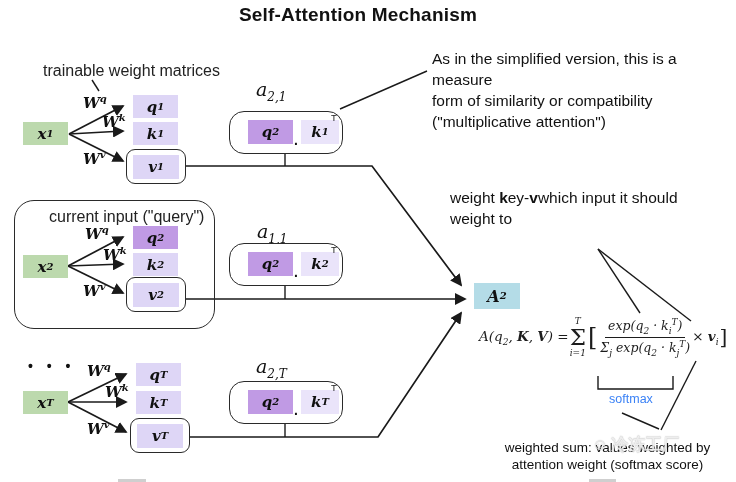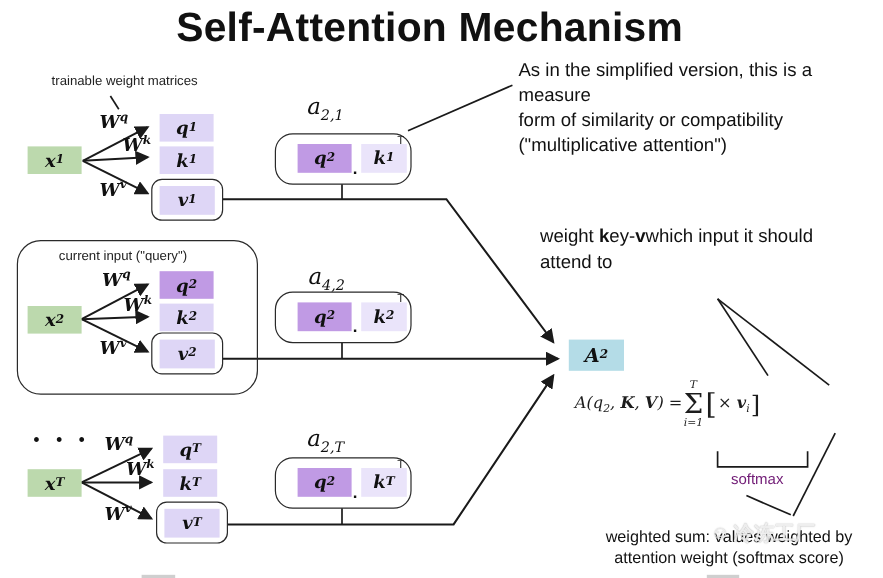--- a/index.html
+++ b/index.html
@@ -2,22 +2,22 @@
 <html style="--green: #bcd9ad; --pale: #ded6f6; --palelight: #eae4fa; --purple: #c09ae4; --cyan: #b4dce7; --ink: #1a1a1a;"><head>
 <meta charset="utf-8">
 <style>
   html,body{margin:0;padding:0;background:#fff;}
   #canvas{position:relative;width:736px;height:482px;background:#ffffff;overflow:hidden;
           font-family:"Liberation Sans",sans-serif;color:#111;}
   svg.lines{position:absolute;left:0;top:0;pointer-events:none;}
   .ln{stroke:var(--ink);stroke-width:1.4;fill:none;}
   .ar{stroke:var(--ink);stroke-width:1.7;fill:none;}
   .title{position:absolute;left:0;top:4px;width:716px;text-align:center;
-         font-size:34px;font-weight:bold;letter-spacing:0.2px;}
-  .smalllbl{position:absolute;font-size:11px;color:#222;padding-left:21px;}
+         font-size:19px;font-weight:bold;letter-spacing:0.2px;}
+  .smalllbl{position:absolute;font-size:16px;color:#222;padding-left:21px;}
   .mathw{position:absolute;font-family:"DejaVu Serif",serif;font-style:italic;font-weight:bold;
          font-size:15px;color:#101010;}
   .mathw sup{font-size:10px;font-style:italic;}
   .mbox{position:absolute;display:flex;align-items:center;justify-content:center;
         font-family:"DejaVu Serif",serif;font-style:italic;font-weight:bold;font-size:15px;color:#101010;}
   .mbox sub{font-size:10px;line-height:0;}
   .fill-green{background:var(--green);}
   .fill-pale{background:var(--pale);}
   .fill-purple{background:var(--purple);}
   .fill-palelight{background:var(--palelight);}
@@ -44,21 +44,21 @@
            font-family:"DejaVu Serif",serif;font-size:13.5px;font-style:italic;color:#1c1c1c;white-space:nowrap;}
   .formula sub{font-size:9px;} .formula sup{font-size:9px;}
   .formula .sum{display:flex;flex-direction:column;align-items:center;font-style:normal;margin:0 1px;}
   .formula .sum .stop{font-size:9px;font-style:italic;line-height:9px;}
   .formula .sum .ssym{font-size:23px;line-height:23px;}
   .formula .sum .sbot{font-size:9px;font-style:italic;line-height:9px;}
   .formula .big{font-size:24px;font-style:normal;font-weight:300;line-height:24px;margin:0 1px;}
   .formula .frac{display:flex;flex-direction:column;align-items:center;font-size:12.5px;margin:0 2px;}
   .formula .frac .num{padding:0 3px 1px 3px;border-bottom:1.2px solid #1c1c1c;}
   .formula .frac .den{padding-top:1px;}
-  .softmax{position:absolute;left:601px;top:392px;width:60px;text-align:center;font-size:12.5px;color:#701a75;}
+  .softmax{position:absolute;left:601px;top:392px;width:60px;text-align:center;font-size:12.5px;color:#3b82f6;}
   .caption{position:absolute;left:470px;top:439px;width:275px;text-align:center;
            font-size:13.5px;line-height:17px;color:#111;}
   .watermark{position:absolute;left:592px;top:433px;display:flex;align-items:center;gap:3px;
              font-size:17px;font-weight:bold;color:rgba(255,255,255,0.82);
              text-shadow:0 0 1px rgba(60,60,60,0.55);pointer-events:none;}
   .watermark .face{font-size:16px;}
   .sliver{position:absolute;height:3px;background:#cfcfcf;}
   b.ink{font-weight:bold;}
 </style>
 </head>
@@ -169,37 +169,37 @@
       <span>k</span>
       <sub>2</sub>
     </div>
   <div class="vout" style="left:126px;top:277px;width:58px;height:33px;">
     <div class="inner fill-pale">
         <span>v</span>
         <sub>2</sub>
       </div>
   </div>
 
-  <div class="unitlabel" style="left:257px;top:220px;"><span>a</span><sub>4,2</sub></div>
+  <div class="unitlabel" style="left:257px;top:220px;"><span>a</span><sub>1,1</sub></div>
   <div class="unit" style="left:229px;top:243px;">
     <div class="qb fill-purple">
         <span>q</span>
         <sub>2</sub>
       </div>
     <div class="dot">.</div>
     <div class="kb fill-palelight">
         <span>k</span>
         <sub>2</sub>
       </div>
     <div class="tsup">T</div>
   </div>
 
   <div class="ann" style="left:450px;top:187px;width:285px;">
     <div><span>weight </span><b class="ink">k</b><span>ey-</span><b class="ink">v</b><span>which input it should</span></div>
-    <div>attend to</div>
+    <div>weight to</div>
   </div>
 
   <div class="ellipsis" style="left:28px;top:358px;">• • •</div>
   <div class="mathw" style="left:87px;top:361px;"><span>W</span><sup>q</sup></div>
   <div class="mathw" style="left:105px;top:382px;"><span>W</span><sup>k</sup></div>
   <div class="mathw" style="left:87px;top:419px;"><span>W</span><sup>v</sup></div>
   <div class="mbox fill-green" style="left:23px;top:391px;width:45px;height:23px;">
       <span>x</span>
       <sub>T</sub>
     </div>
@@ -238,20 +238,24 @@
     </div>
 
   <div class="formula">
     <span><span>A(q</span><sub>2</sub><span>, </span><b>K</b><span>, </span><b>V</b><span>) = </span></span>
     <span class="sum">
       <span class="stop">T</span>
       <span class="ssym">Σ</span>
       <span class="sbot">i=1</span>
     </span>
     <span class="big">[</span>
+    <span class="frac">
+      <span class="num"><span>exp(q</span><sub>2</sub><span> · k</span><sub>i</sub><sup>T</sup><span>)</span></span>
+      <span class="den"><span>Σ</span><sub>j</sub><span> exp(q</span><sub>2</sub><span> · k</span><sub>j</sub><sup>T</sup><span>)</span></span>
+    </span>
     <span><span>× </span><b>v</b><sub>i</sub></span>
     <span class="big" style="font-size:20px;">]</span>
   </div>
 
   <div class="softmax">softmax</div>
 
   <div class="caption">
     <div>weighted sum: values weighted by</div>
     <div>attention weight (softmax score)</div>
   </div>

